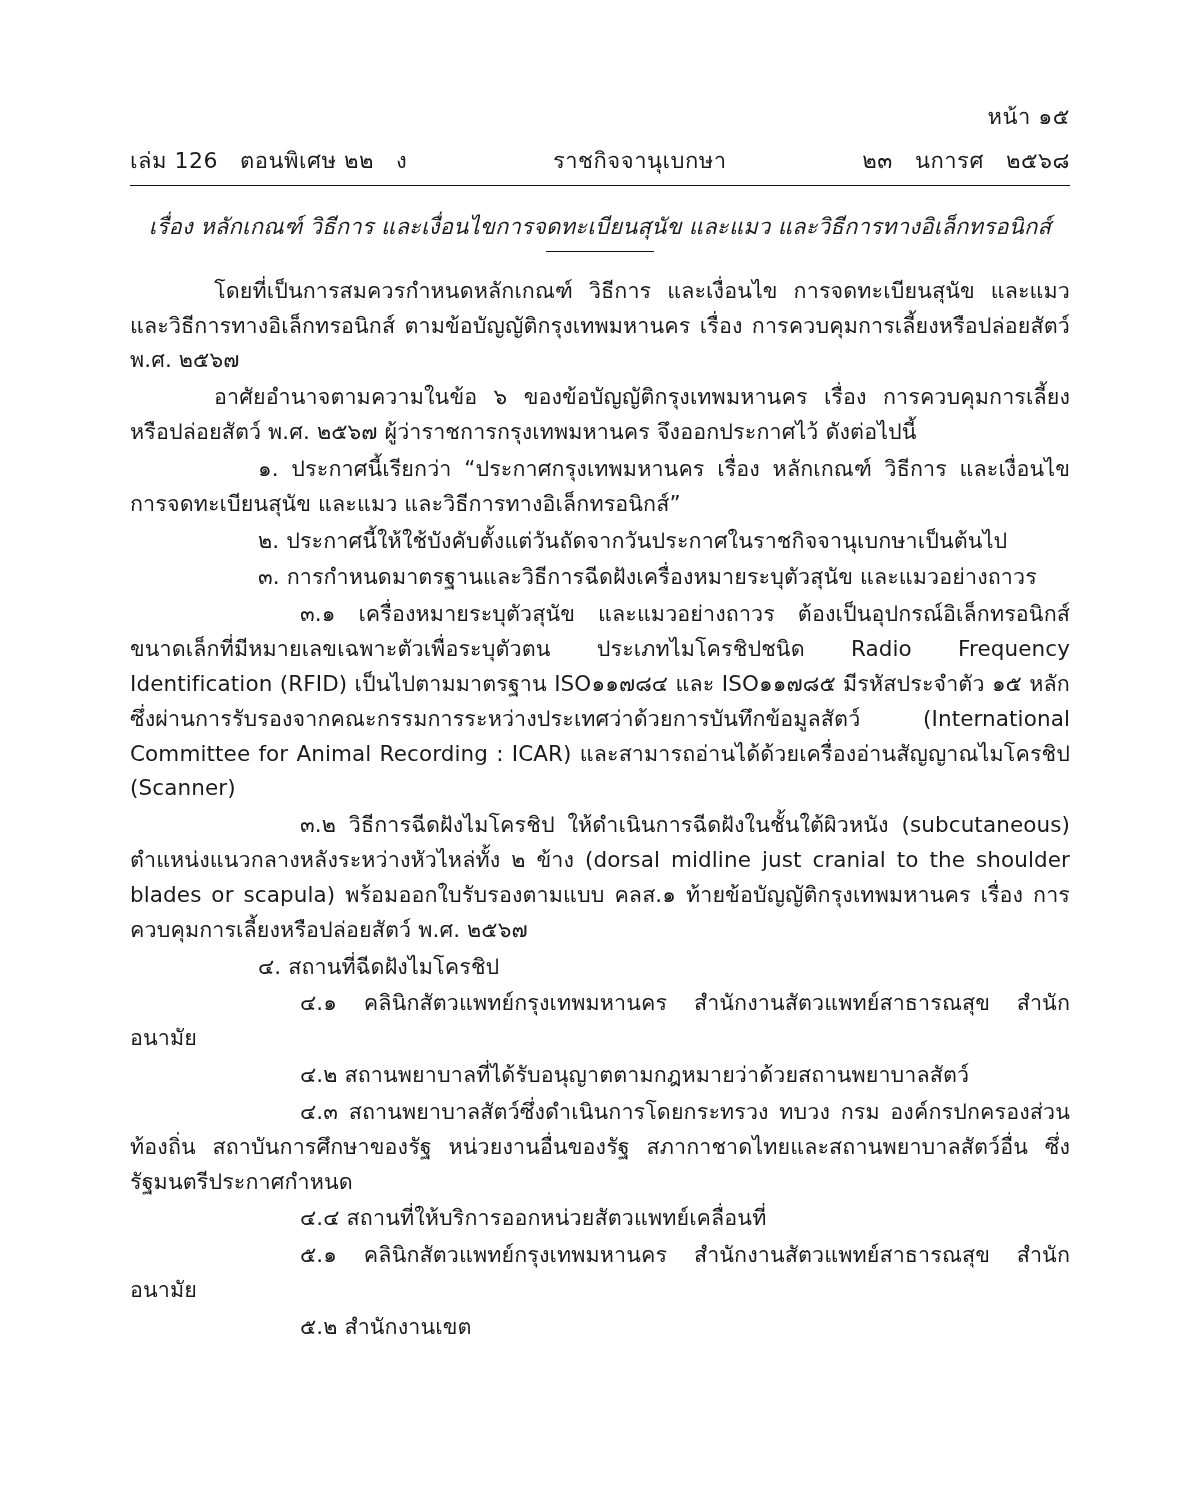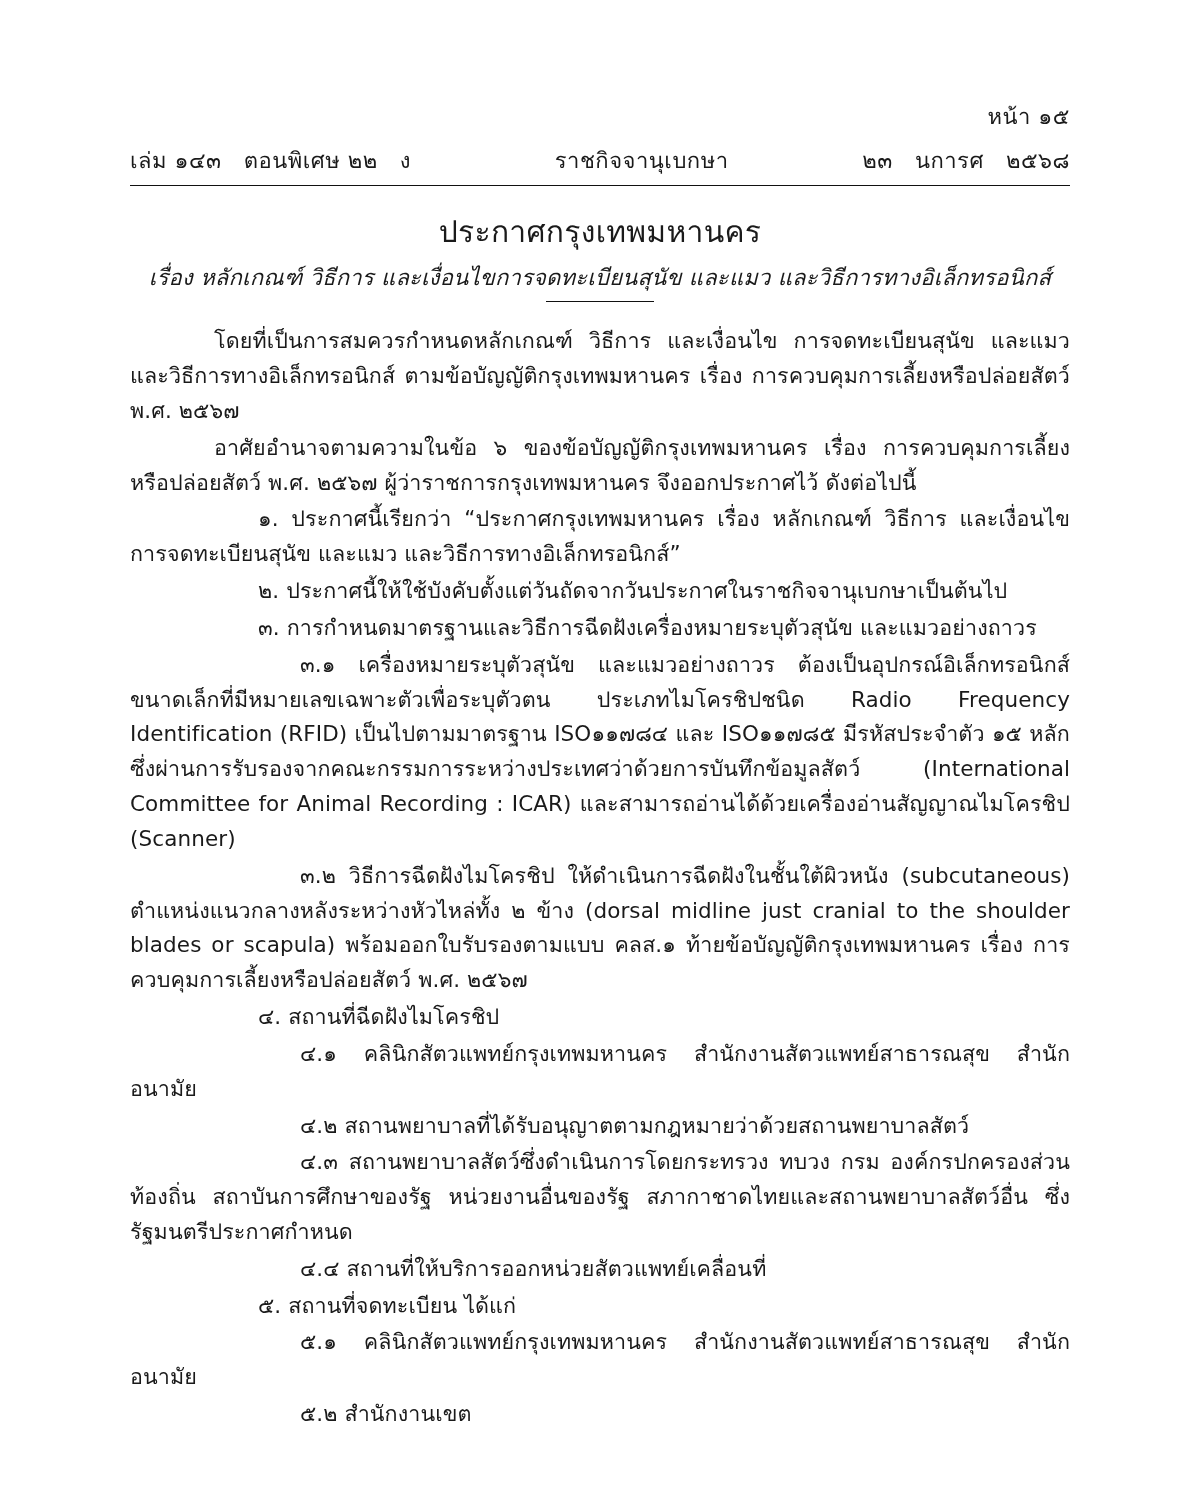--- a/index.html
+++ b/index.html
@@ -100,49 +100,47 @@
 </style>
 </head>
 <body>
 
 <div class="page">
 
   <div class="masthead">
     <div class="page-no">หน้า ๑๕</div>
     <div class="masthead-row">
       <div class="masthead-left">
-        <span>เล่ม ๑๔๓</span>
+        <span>เล่ม 126</span>
         <span>ตอนพิเศษ ๒๒</span>
         <span>ง</span>
       </div>
       <div class="masthead-center">ราชกิจจานุเบกษา</div>
       <div class="masthead-right">
         <span>๒๓</span>
         <span>นการศ</span>
         <span>๒๕๖๘</span>
       </div>
     </div>
   </div>
   <hr class="rule">
 
-  <div class="doc-title">ประกาศกรุงเทพมหานคร</div>
   <div class="doc-subtitle">เรื่อง  หลักเกณฑ์  วิธีการ  และเงื่อนไขการจดทะเบียนสุนัข  และแมว  และวิธีการทางอิเล็กทรอนิกส์</div>
   <div class="short-rule"></div>
 
   <div class="body-text">
     <p class="para indent-1">โดยที่เป็นการสมควรกำหนดหลักเกณฑ์  วิธีการ  และเงื่อนไข  การจดทะเบียนสุนัข  และแมว  และวิธีการทางอิเล็กทรอนิกส์  ตามข้อบัญญัติกรุงเทพมหานคร  เรื่อง  การควบคุมการเลี้ยงหรือปล่อยสัตว์  พ.ศ. ๒๕๖๗</p>
     <p class="para indent-1">อาศัยอำนาจตามความในข้อ  ๖  ของข้อบัญญัติกรุงเทพมหานคร  เรื่อง  การควบคุมการเลี้ยงหรือปล่อยสัตว์  พ.ศ.  ๒๕๖๗  ผู้ว่าราชการกรุงเทพมหานคร  จึงออกประกาศไว้  ดังต่อไปนี้</p>
     <p class="para indent-2">๑.  ประกาศนี้เรียกว่า  “ประกาศกรุงเทพมหานคร  เรื่อง  หลักเกณฑ์  วิธีการ  และเงื่อนไขการจดทะเบียนสุนัข  และแมว  และวิธีการทางอิเล็กทรอนิกส์”</p>
     <p class="para indent-2">๒.  ประกาศนี้ให้ใช้บังคับตั้งแต่วันถัดจากวันประกาศในราชกิจจานุเบกษาเป็นต้นไป</p>
     <p class="para indent-2">๓.  การกำหนดมาตรฐานและวิธีการฉีดฝังเครื่องหมายระบุตัวสุนัข  และแมวอย่างถาวร</p>
     <p class="para indent-3">๓.๑  เครื่องหมายระบุตัวสุนัข  และแมวอย่างถาวร  ต้องเป็นอุปกรณ์อิเล็กทรอนิกส์ขนาดเล็กที่มีหมายเลขเฉพาะตัวเพื่อระบุตัวตน  ประเภทไมโครชิปชนิด  Radio  Frequency  Identification  (RFID)  เป็นไปตามมาตรฐาน  ISO๑๑๗๘๔  และ  ISO๑๑๗๘๕  มีรหัสประจำตัว  ๑๕  หลัก  ซึ่งผ่านการรับรองจากคณะกรรมการระหว่างประเทศว่าด้วยการบันทึกข้อมูลสัตว์  (International  Committee  for  Animal  Recording  :  ICAR)  และสามารถอ่านได้ด้วยเครื่องอ่านสัญญาณไมโครชิป  (Scanner)</p>
     <p class="para indent-3">๓.๒  วิธีการฉีดฝังไมโครชิป  ให้ดำเนินการฉีดฝังในชั้นใต้ผิวหนัง  (subcutaneous)  ตำแหน่งแนวกลางหลังระหว่างหัวไหล่ทั้ง  ๒  ข้าง  (dorsal  midline  just  cranial  to  the  shoulder  blades  or  scapula)  พร้อมออกใบรับรองตามแบบ  คลส.๑  ท้ายข้อบัญญัติกรุงเทพมหานคร  เรื่อง  การควบคุมการเลี้ยงหรือปล่อยสัตว์  พ.ศ.  ๒๕๖๗</p>
     <p class="para indent-2">๔.  สถานที่ฉีดฝังไมโครชิป</p>
     <p class="para indent-3">๔.๑  คลินิกสัตวแพทย์กรุงเทพมหานคร  สำนักงานสัตวแพทย์สาธารณสุข  สำนักอนามัย</p>
     <p class="para indent-3">๔.๒  สถานพยาบาลที่ได้รับอนุญาตตามกฎหมายว่าด้วยสถานพยาบาลสัตว์</p>
     <p class="para indent-3">๔.๓  สถานพยาบาลสัตว์ซึ่งดำเนินการโดยกระทรวง  ทบวง  กรม  องค์กรปกครองส่วนท้องถิ่น  สถาบันการศึกษาของรัฐ  หน่วยงานอื่นของรัฐ  สภากาชาดไทยและสถานพยาบาลสัตว์อื่น  ซึ่งรัฐมนตรีประกาศกำหนด</p>
     <p class="para indent-3">๔.๔  สถานที่ให้บริการออกหน่วยสัตวแพทย์เคลื่อนที่</p>
-    <p class="para indent-2">๕.  สถานที่จดทะเบียน  ได้แก่</p>
     <p class="para indent-3">๕.๑  คลินิกสัตวแพทย์กรุงเทพมหานคร  สำนักงานสัตวแพทย์สาธารณสุข  สำนักอนามัย</p>
     <p class="para indent-3">๕.๒  สำนักงานเขต</p>
   </div>
 
 </div>
 
 </body></html>

